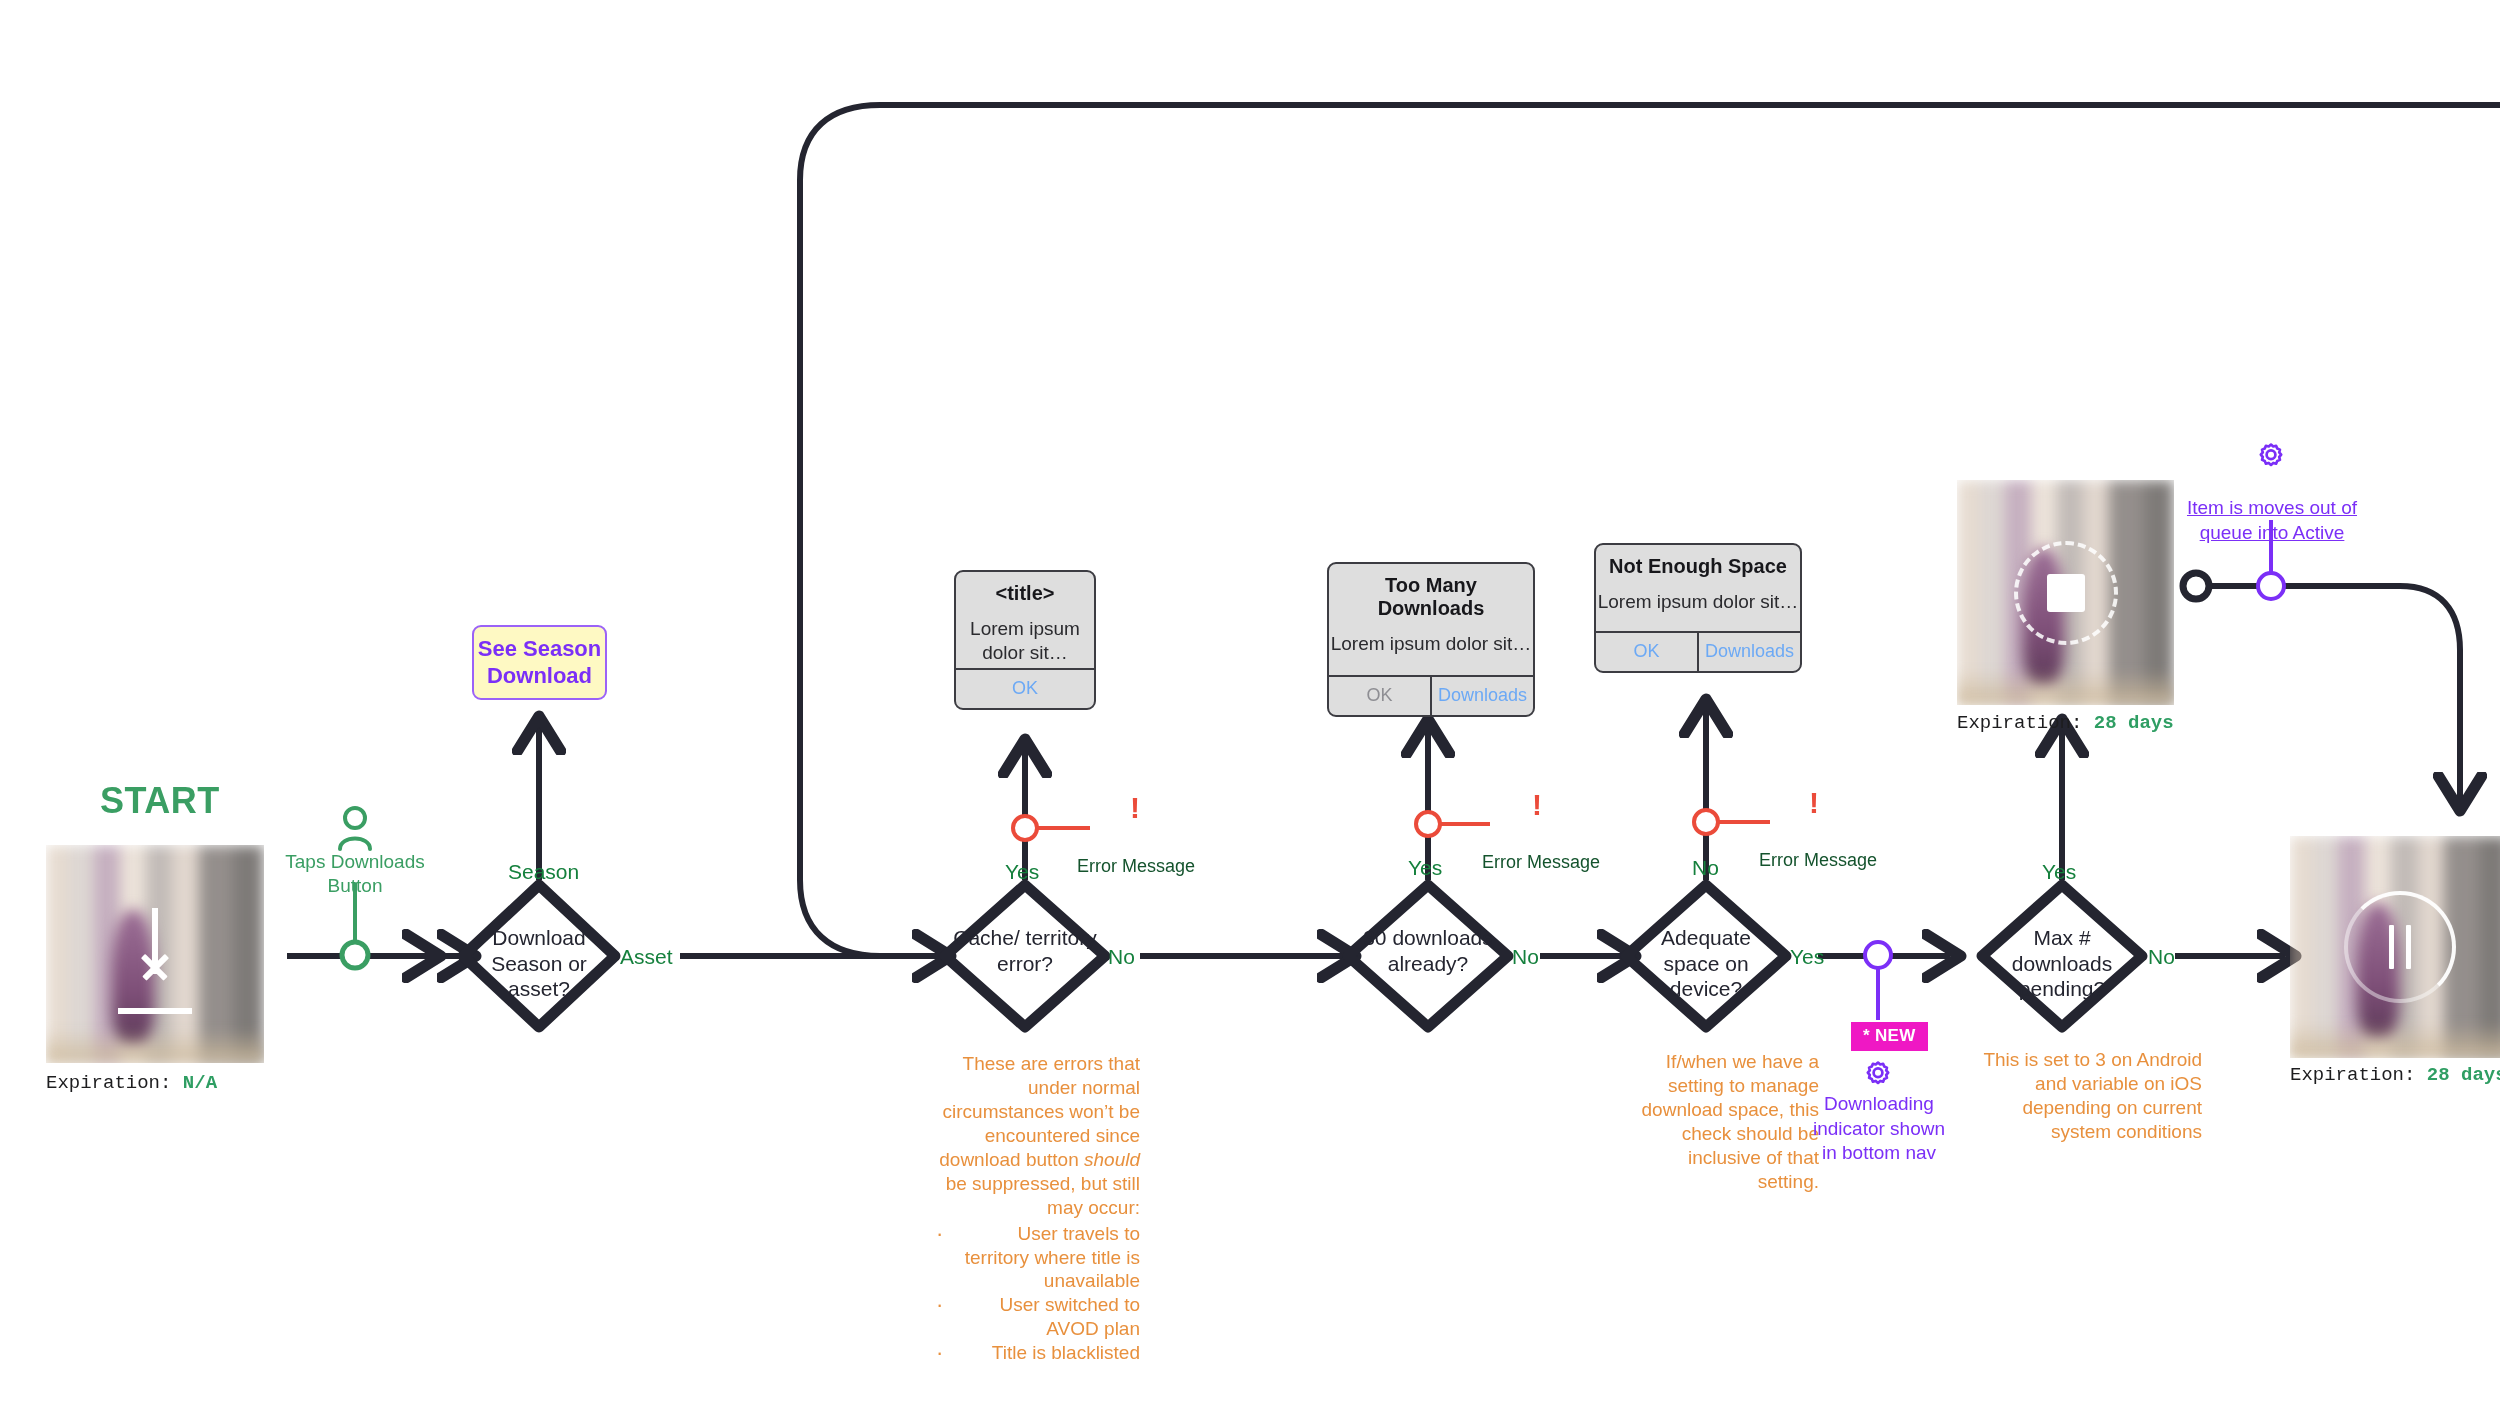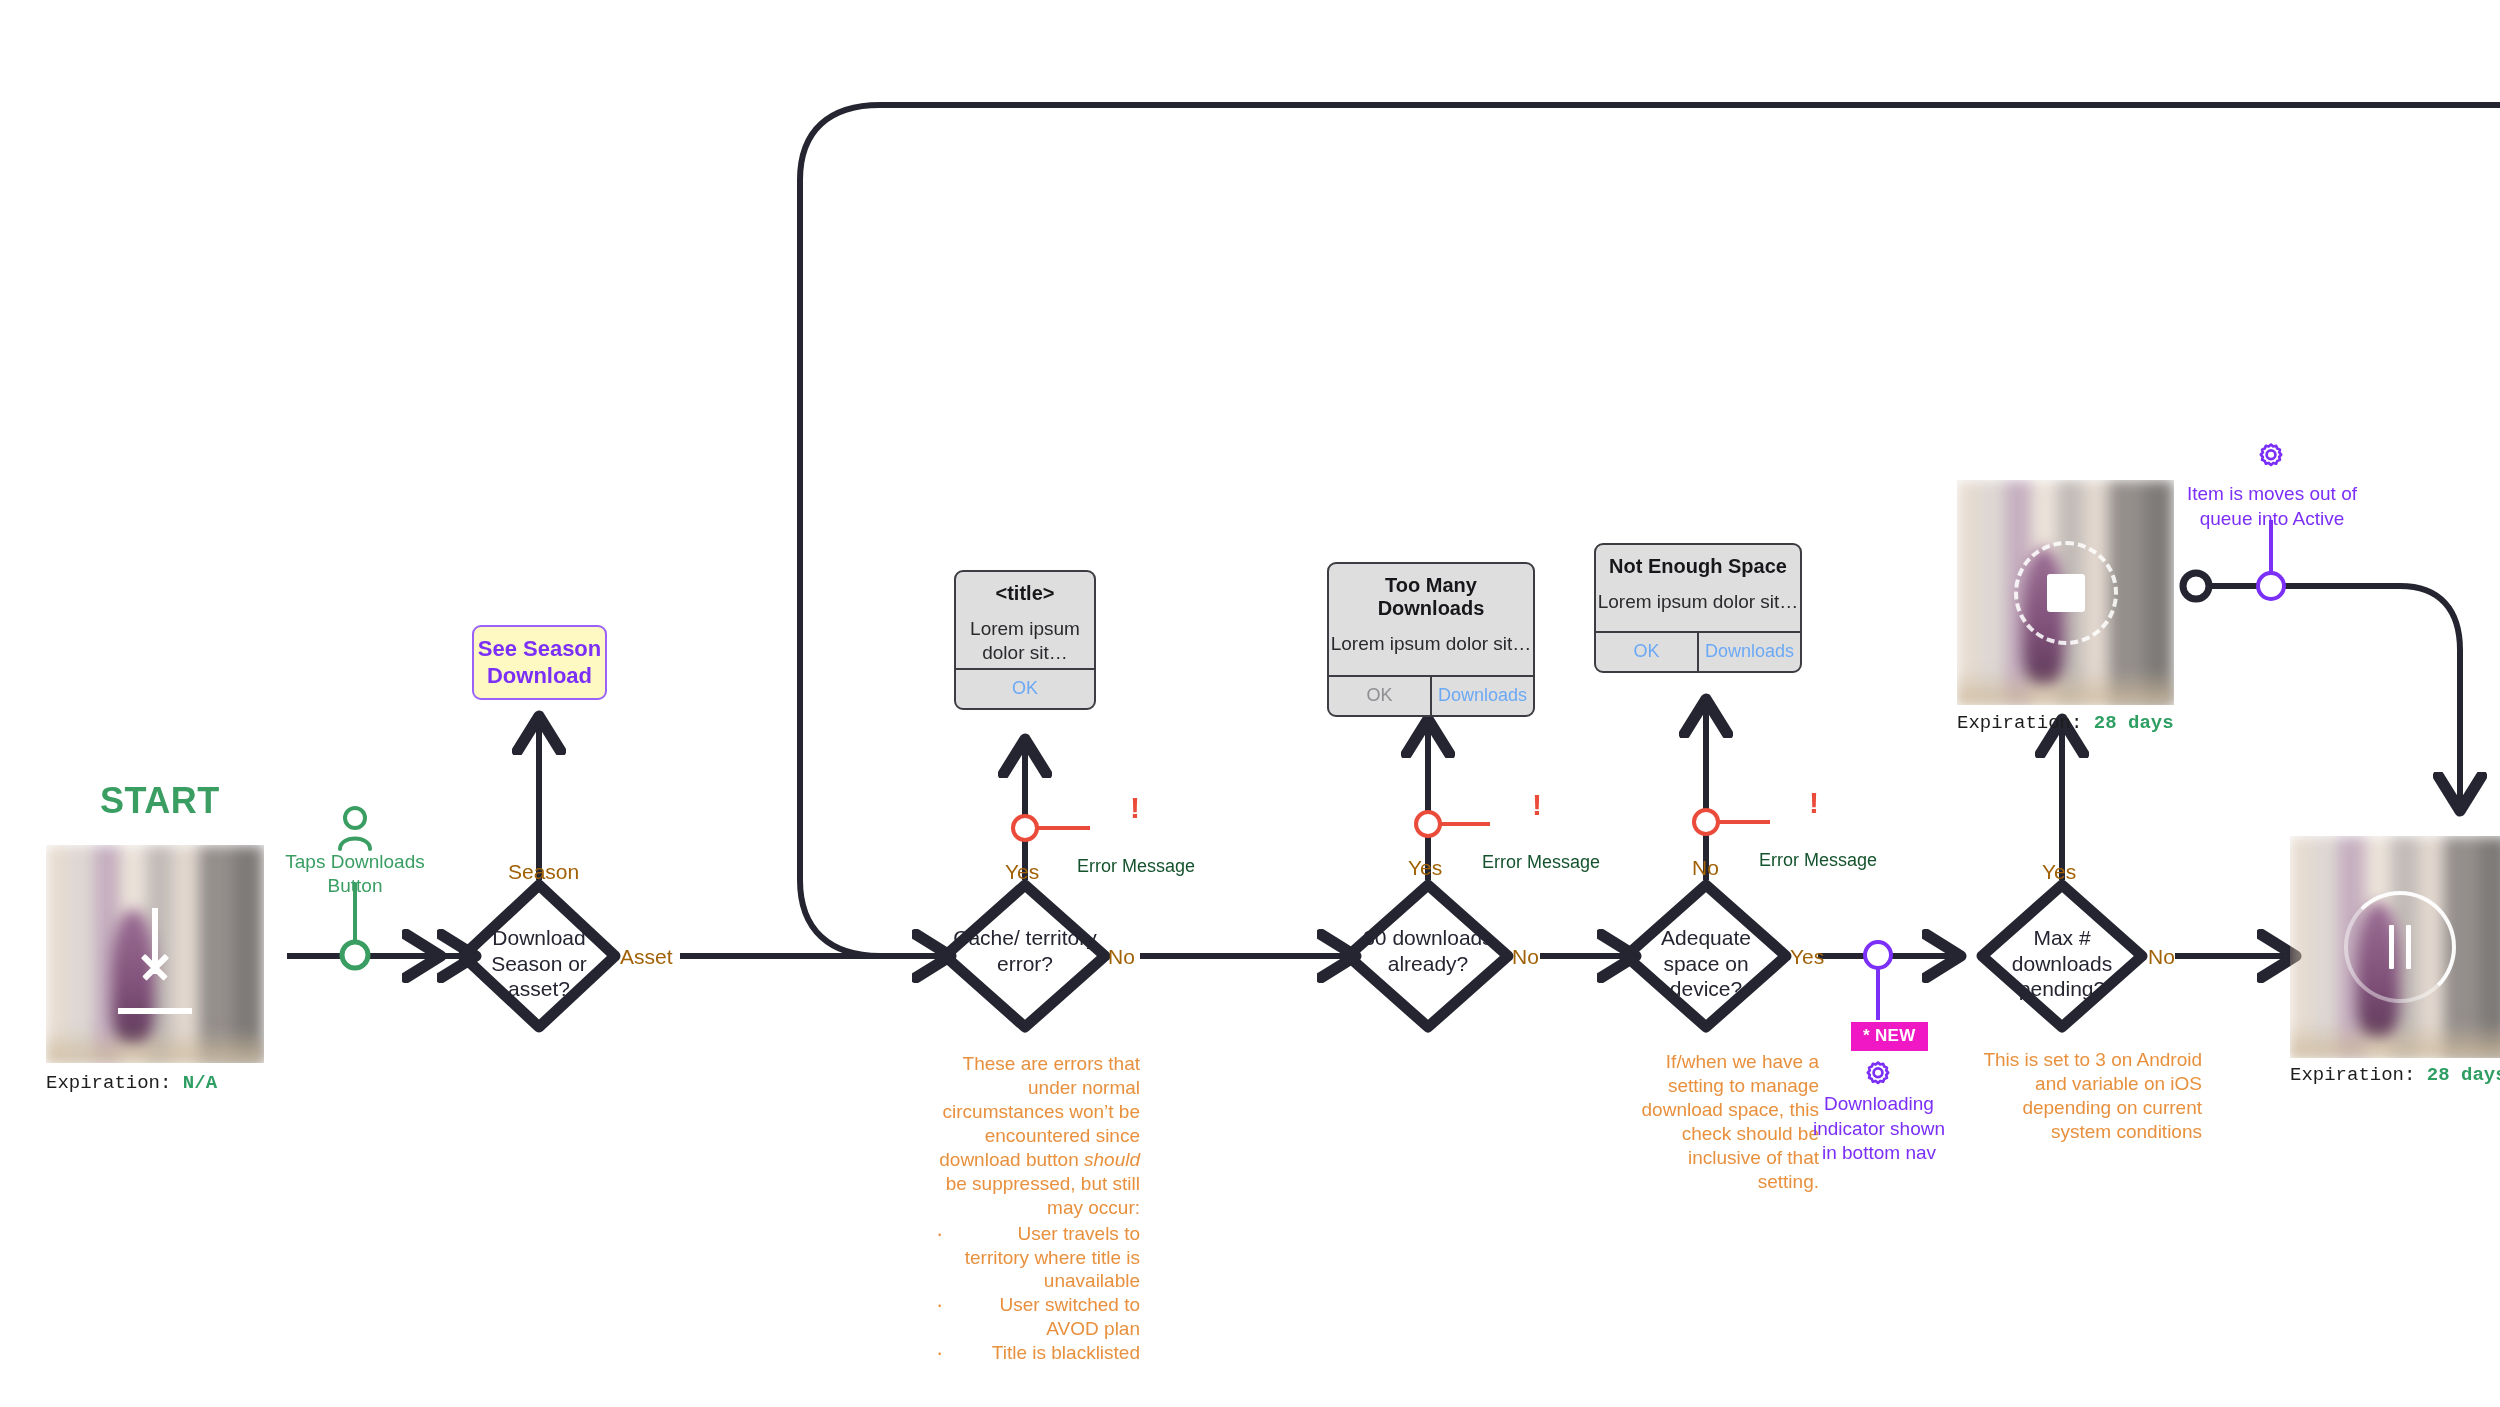--- a/index.html
+++ b/index.html
@@ -5,21 +5,21 @@
   html,body{margin:0;padding:0;background:#ffffff;}
   body{
     width:2500px;height:1407px;position:relative;overflow:hidden;
     font-family:"Liberation Sans", sans-serif;
     -webkit-font-smoothing:antialiased;
   }
   .abs{position:absolute;}
   #flow-svg{position:absolute;left:0;top:0;width:2500px;height:1407px;pointer-events:none;}
 
   
-  .lbl{font-size:21px;color:#a16207;line-height:1.15;text-align:center;white-space:nowrap;}
+  .lbl{font-size:21px;color:#15803d;line-height:1.15;text-align:center;white-space:nowrap;}
   .diamond-text{
     font-size:21px;color:#242530;line-height:1.22;text-align:center;
     width:150px;
   }
   .start-title{
     font-size:36px;font-weight:bold;color:#3a9e63;letter-spacing:.5px;
   }
   .exp{
     font-family:"Liberation Mono", monospace;font-size:19px;color:#1d1d1f;white-space:nowrap;
   }
@@ -344,21 +344,21 @@
   <div class="queued-sq"></div>
 </div>
 <div class="abs exp" style="left:1957px;top:712px;">
   <span>Expiration: </span><b>28 days</b>
 </div>
 
 <svg class="icon-svg" style="left:2254px;top:440px;" width="34" height="34" viewBox="0 0 24 24">
   <path fill="none" stroke="#7b2ff7" stroke-width="1.9" stroke-linejoin="round" d="M12 3.2 13.6 4.6 15.6 4.1 16.4 6 18.3 6.8 17.8 8.8 19.2 10.4 17.8 12 18.3 14 16.4 14.8 15.6 16.7 13.6 16.2 12 17.6 10.4 16.2 8.4 16.7 7.6 14.8 5.7 14 6.2 12 4.8 10.4 6.2 8.8 5.7 6.8 7.6 6 8.4 4.1 10.4 4.6Z"></path>
   <circle cx="12" cy="10.4" r="3.1" fill="none" stroke="#7b2ff7" stroke-width="1.9"></circle>
 </svg>
-<div class="note-purple" style="left:2184px;top:482px;width:176px;">
+<div class="note-purple" style="left:2184px;top:496px;width:176px;text-decoration:underline;">
   <div>Item is moves out of</div>
   <div>queue into Active</div>
 </div>
 
 <div class="thumb" style="left:2290px;top:836px;width:220px;height:222px;">
   <div class="photo"></div>
   <div class="photo2"></div>
   <div class="dress"></div>
   <div class="floor"></div>
   <div class="prog-ring"></div>

